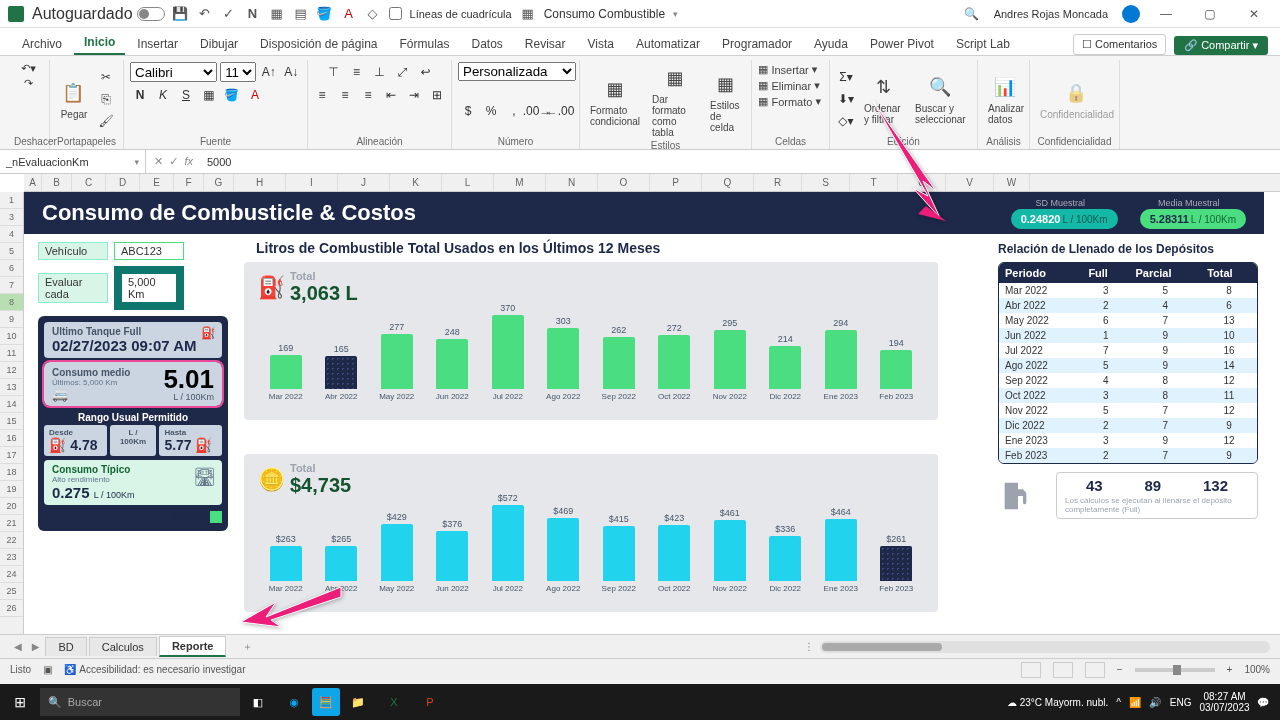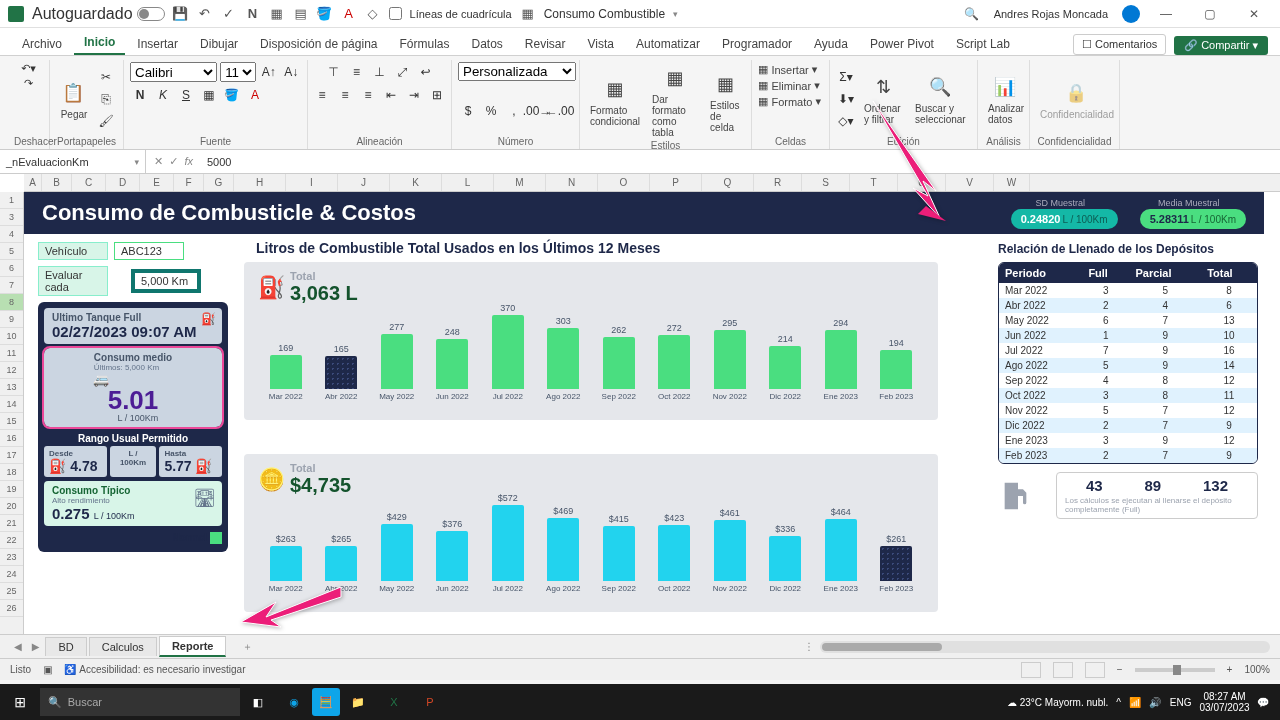--- a/index.html
+++ b/index.html
@@ -66,30 +66,30 @@
 .pill.teal { background:#14b8a6; color:#fff; }
 .pill.teal .unit { color:#0d5d54; font-weight:400; margin-left:2px; font-size:10px; }
 .pill.green { background:#4ade80; color:#1e2849; }
 .pill.green .unit { color:#166534; font-weight:400; margin-left:2px; font-size:10px; }
 
 
 .left-panel { position:absolute; top:50px; left:14px; width:190px; }
 .lp-row { display:flex; align-items:center; gap:6px; margin-bottom:6px; }
 .lp-label { background:#d8f5e8; border:1px solid #8ec; padding:2px 6px; font-size:11px; width:70px; }
 .lp-input { border:1px solid #4ade80; padding:2px 6px; font-size:11px; width:70px; background:#fff; }
-.lp-input.sel { border:4px solid #0f766e;margin-left:17px; }
+.lp-input.sel { border:8px solid #0f766e; }
 .lp-card { background:#1e2849; border-radius:6px; padding:6px; }
 .lp-box { background:#cbd5e1; border-radius:4px; padding:4px 8px; margin-bottom:4px; position:relative; }
 .lp-box.pink { outline:2px solid #ec4899; border-radius:6px; }
 .lp-box .h { font-size:10px; font-weight:700; color:#475569; }
 .lp-box .s { font-size:8px; color:#64748b; }
 .lp-box .v { font-size:15px; font-weight:800; color:#1e2849; }
-.lp-box .big { font-size:26px; font-weight:800; color:#4c1d95; text-align:left; line-height:1; }
+.lp-box .big { font-size:26px; font-weight:800; color:#000000; text-align:left; line-height:1; }
 .lp-box .u { font-size:9px; color:#475569; text-align:right; }
-.lp-box.flex { display:flex; justify-content:space-between; align-items:center;flex-direction:column; }
+.lp-box.flex { display:flex; justify-content:space-between; align-items:center; }
 .lp-title { color:#fff; font-size:10px; font-weight:700; text-align:center; padding:2px 0; }
 .lp-range { display:flex; gap:3px; }
 .lp-range .col { flex:1; background:#cbd5e1; border-radius:3px; padding:3px 5px; }
 .lp-range .col .t { font-size:8px; color:#475569; font-weight:700; }
 .lp-range .col .n { font-size:14px; font-weight:800; color:#1e2849; }
 .lp-box.green-bg { background:#d8f5e8; }
 .lp-status { text-align:right; font-size:10px; font-weight:700; color:#1e2849; padding:2px 0; }
 .lp-status .sq { display:inline-block; width:12px; height:12px; background:#4ade80; vertical-align:middle; margin-left:3px; }
 
 

